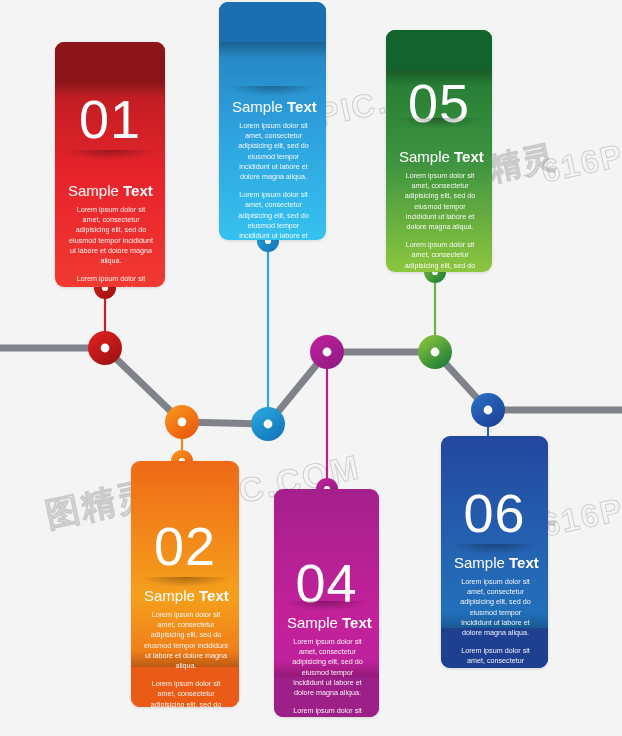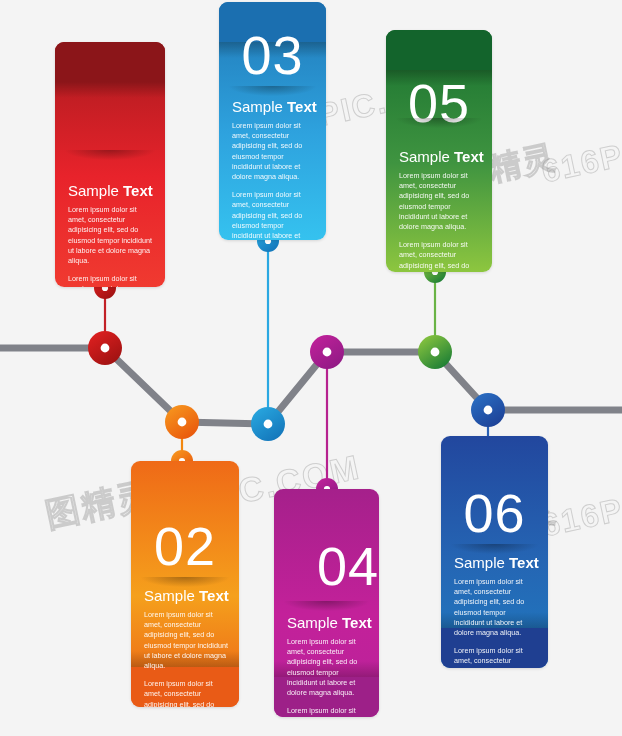--- a/index.html
+++ b/index.html
@@ -67,20 +67,21 @@
     margin:0 0 5px 0;
     white-space:nowrap;
   }
   .heading b{font-weight:400;}
   .heading span{font-weight:700;}
   .para{
     color:rgba(255,255,255,0.93);
     font-size:7.2px;
     line-height:10.2px;
     margin:0 0 8px 0;
+    text-align:center;
   }
   .para:last-child{margin-bottom:0;}
 </style>
 </head>
 <body>
 
 <div id="stage">
 
   <div id="wm-layer">
       <div class="wm cjk" style="left: 45px; top: 482px; font-size: 34px;">图精灵</div>
@@ -149,31 +150,31 @@
       <circle cx="435" cy="352" r="17" fill="url(#g-n05)"></circle>
       <circle cx="435" cy="352" r="4.4" fill="#ffffff"></circle>
       <circle cx="488" cy="410" r="17" fill="url(#g-n06)"></circle>
       <circle cx="488" cy="410" r="4.4" fill="#ffffff"></circle>
     </svg>
 
   <div id="cards">
       <div class="card down" style="left: 55px; top: 42px; width: 110px; height: 245px; background: linear-gradient(rgb(168, 26, 30) 0%, rgb(232, 35, 43) 55%, rgb(240, 58, 48) 100%);">
         <div class="cap" style="background: rgb(139, 21, 25);"></div>
         <div class="shade" style="top: 40px; background: linear-gradient(rgba(0, 0, 0, 0.26), rgba(0, 0, 0, 0));"></div>
+        <div class="num" style="top: 50px;">01</div>
         <div style="position: absolute; left: 10px; right: 10px; top: 108px; height: 10px; background: radial-gradient(at 50% 0%, rgba(0, 0, 0, 0.3), rgba(0, 0, 0, 0) 72%);"></div>
         <div class="txtblock" style="top: 140px;">
           <div class="heading"><b>Sample</b><span> Text</span></div>
           <p class="para">Lorem ipsum dolor sit amet, consectetur adipisicing elit, sed do eiusmod tempor incididunt ut labore et dolore magna aliqua.</p>
           <p class="para">Lorem ipsum dolor sit amet, consectetur adipisicing elit, sed do eiusmod tempor incididunt ut labore et dolore magna aliqua.</p>
         </div>
       </div>
       <div class="card down" style="left: 219px; top: 2px; width: 107px; height: 238px; background: linear-gradient(rgb(32, 119, 181) 0%, rgb(46, 162, 222) 55%, rgb(53, 194, 239) 100%);">
         <div class="cap" style="background: rgb(27, 111, 176);"></div>
         <div class="shade" style="top: 40px; background: linear-gradient(rgba(0, 0, 0, 0.26), rgba(0, 0, 0, 0));"></div>
-        <div class="num" style="top: 26px;">03</div>
         <div style="position: absolute; left: 10px; right: 10px; top: 84px; height: 10px; background: radial-gradient(at 50% 0%, rgba(0, 0, 0, 0.3), rgba(0, 0, 0, 0) 72%);"></div>
         <div class="txtblock" style="top: 96px;">
           <div class="heading"><b>Sample</b><span> Text</span></div>
           <p class="para">Lorem ipsum dolor sit amet, consectetur adipisicing elit, sed do eiusmod tempor incididunt ut labore et dolore magna aliqua.</p>
           <p class="para">Lorem ipsum dolor sit amet, consectetur adipisicing elit, sed do eiusmod tempor incididunt ut labore et dolore magna aliqua.</p>
         </div>
       </div>
       <div class="card down" style="left: 386px; top: 30px; width: 106px; height: 242px; background: linear-gradient(rgb(23, 112, 47) 0%, rgb(63, 148, 64) 55%, rgb(141, 198, 63) 100%);">
         <div class="cap" style="background: rgb(19, 100, 44);"></div>
         <div class="shade" style="top: 40px; background: linear-gradient(rgba(0, 0, 0, 0.26), rgba(0, 0, 0, 0));"></div>
@@ -192,21 +193,21 @@
         <div style="position: absolute; left: 10px; right: 10px; top: 116px; height: 10px; background: radial-gradient(at 50% 0%, rgba(0, 0, 0, 0.3), rgba(0, 0, 0, 0) 72%);"></div>
         <div class="txtblock" style="top: 126px;">
           <div class="heading"><b>Sample</b><span> Text</span></div>
           <p class="para">Lorem ipsum dolor sit amet, consectetur adipisicing elit, sed do eiusmod tempor incididunt ut labore et dolore magna aliqua.</p>
           <p class="para">Lorem ipsum dolor sit amet, consectetur adipisicing elit, sed do eiusmod tempor incididunt ut labore et dolore magna aliqua.</p>
         </div>
       </div>
       <div class="card up" style="left: 274px; top: 489px; width: 105px; height: 228px; background: linear-gradient(rgb(165, 32, 139) 0%, rgb(195, 33, 154) 55%, rgb(185, 34, 154) 100%);">
         <div class="cap" style="background: rgb(157, 32, 136);"></div>
         <div class="shade" style="bottom: 40px; background: linear-gradient(to top, rgba(0, 0, 0, 0.22), rgba(0, 0, 0, 0));"></div>
-        <div class="num" style="top: 50px; text-align: right;">04</div>
+        <div class="num" style="top: 67px;">04</div>
         <div style="position: absolute; left: 10px; right: 10px; top: 112px; height: 10px; background: radial-gradient(at 50% 0%, rgba(0, 0, 0, 0.3), rgba(0, 0, 0, 0) 72%);"></div>
         <div class="txtblock" style="top: 125px;">
           <div class="heading"><b>Sample</b><span> Text</span></div>
           <p class="para">Lorem ipsum dolor sit amet, consectetur adipisicing elit, sed do eiusmod tempor incididunt ut labore et dolore magna aliqua.</p>
           <p class="para">Lorem ipsum dolor sit amet, consectetur adipisicing elit, sed do eiusmod tempor incididunt ut labore et dolore magna aliqua.</p>
         </div>
       </div>
       <div class="card up" style="left: 441px; top: 436px; width: 107px; height: 232px; background: linear-gradient(rgb(34, 71, 158) 0%, rgb(37, 102, 180) 55%, rgb(31, 122, 192) 100%);">
         <div class="cap" style="background: rgb(31, 63, 145);"></div>
         <div class="shade" style="bottom: 40px; background: linear-gradient(to top, rgba(0, 0, 0, 0.22), rgba(0, 0, 0, 0));"></div>

